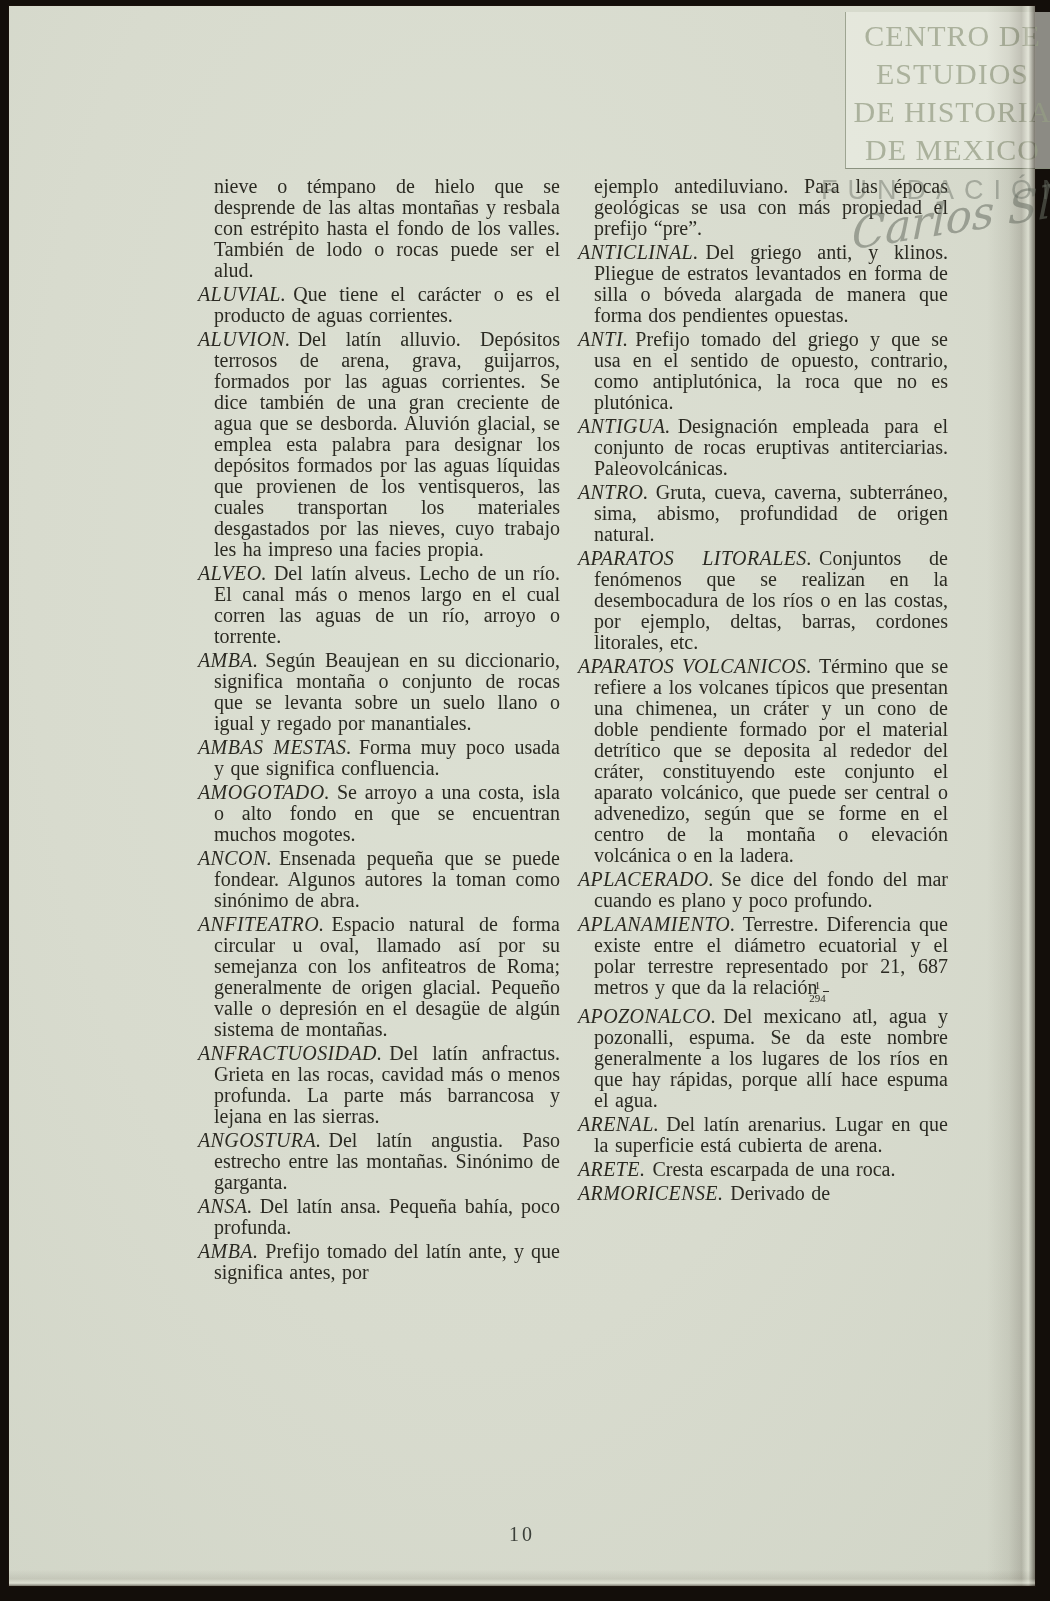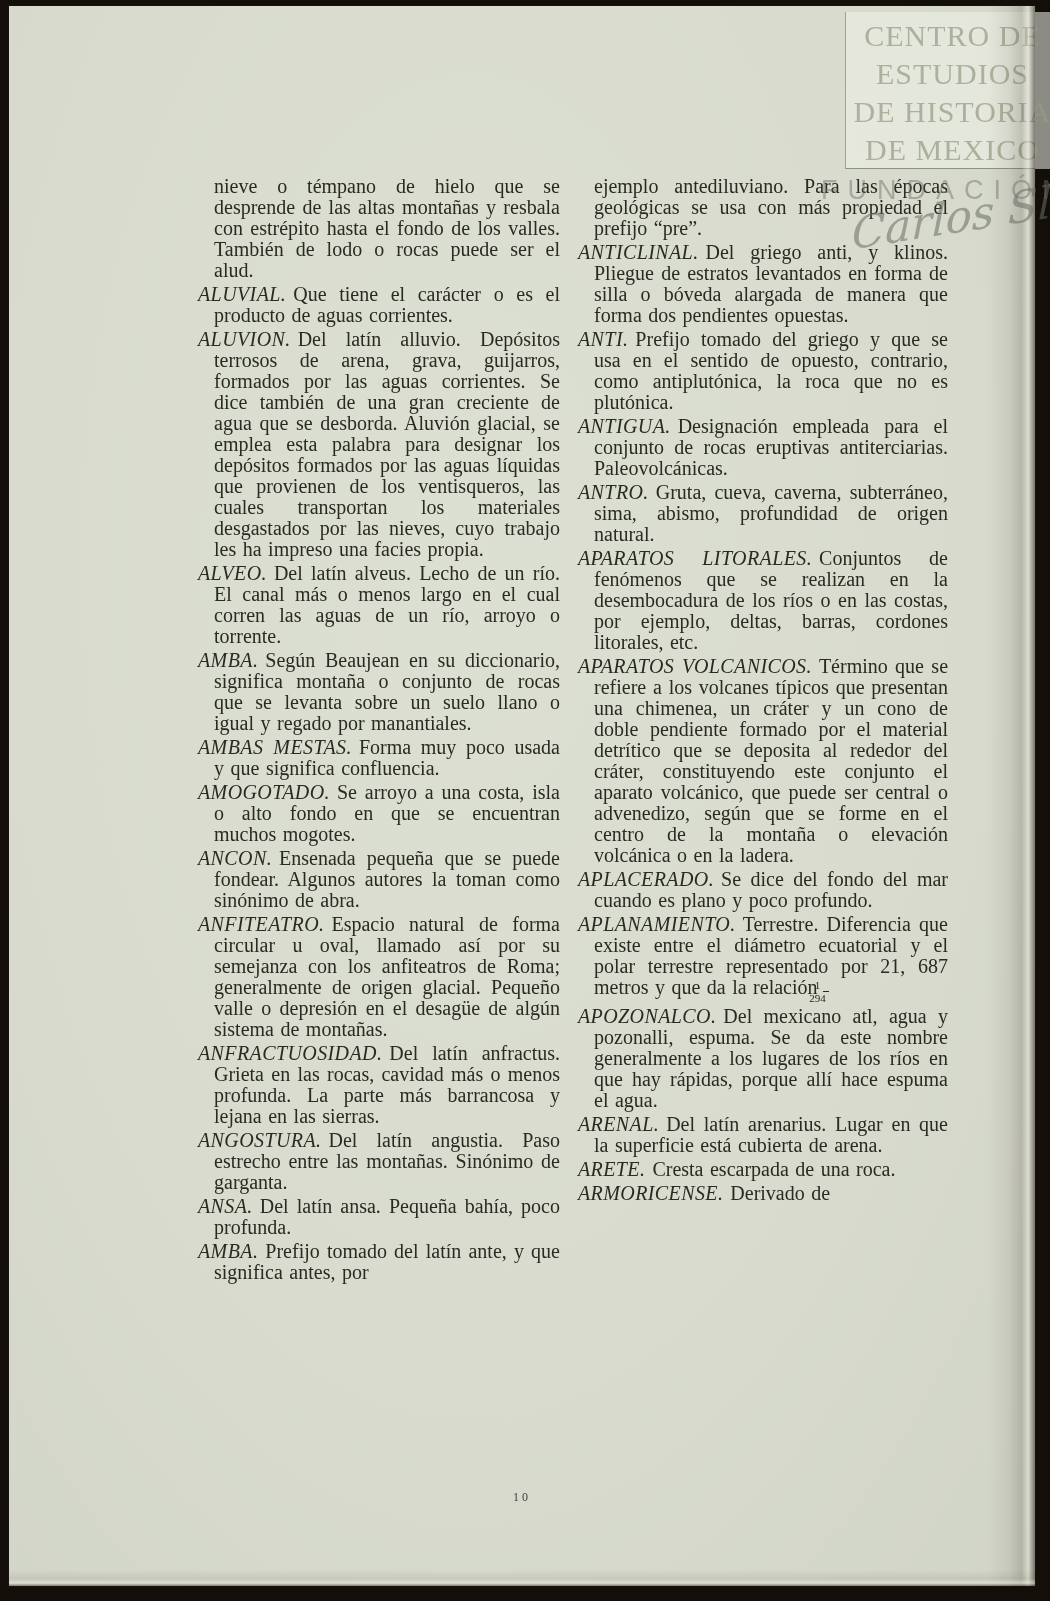--- a/index.html
+++ b/index.html
@@ -82,23 +82,23 @@
 
   .frac {
     display:inline-block; vertical-align:-8px;
     text-align:center; font-size:11px; line-height:10px;
     margin-left:5px;
   }
   .frac .num { display:block; border-bottom:1px solid #2b2a22; padding:0 3px 1px; }
   .frac .den { display:block; padding-top:1px; }
 
   #page-number {
-    position:absolute; left:0; top:1484px; width:1026px;
+    position:absolute; left:0; top:1517px; width:1026px;
     text-align:center;
-    font-size:12px; letter-spacing:3px;
+    font-size:20px; letter-spacing:3px;
     color:#3c403a; z-index:2;
   }
 </style>
 </head>
 <body>
 
 <div id="screen">
   <div id="paper">
 
     <div id="wm-box">

